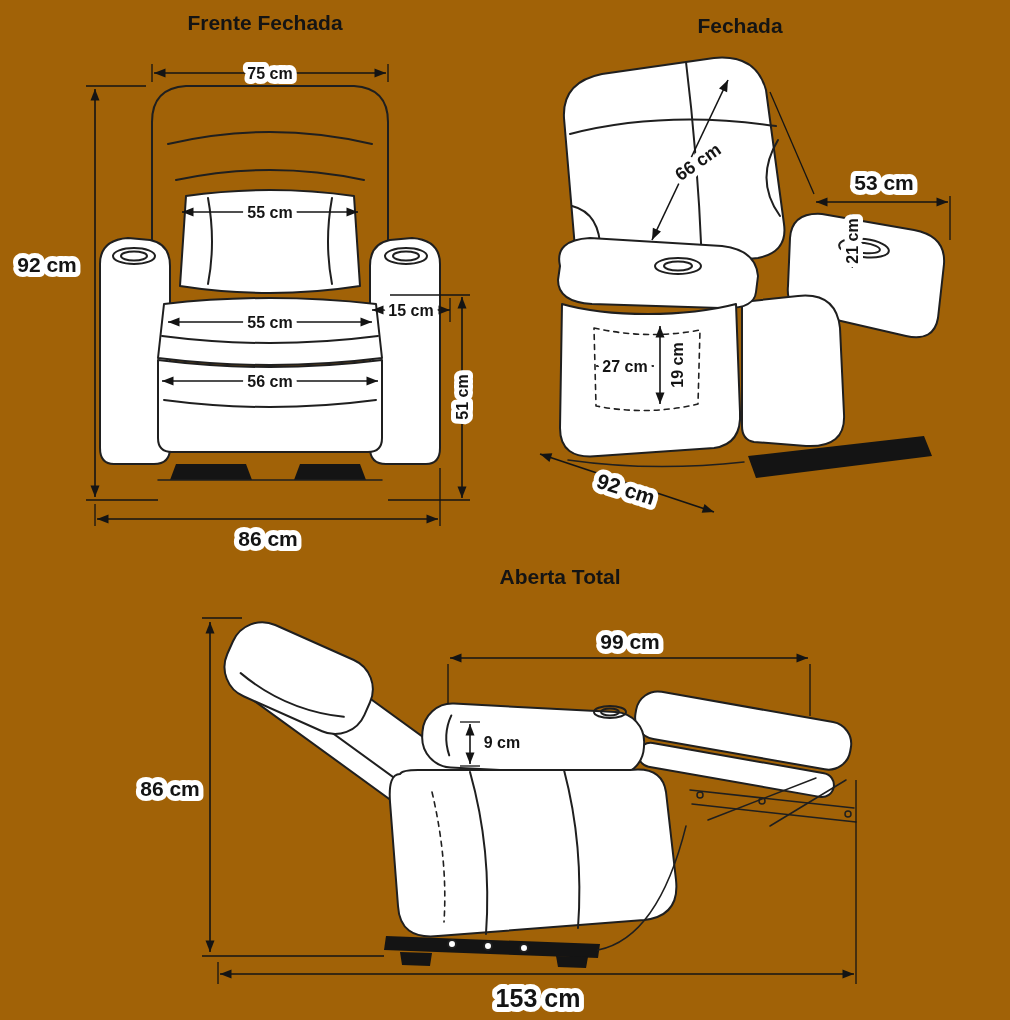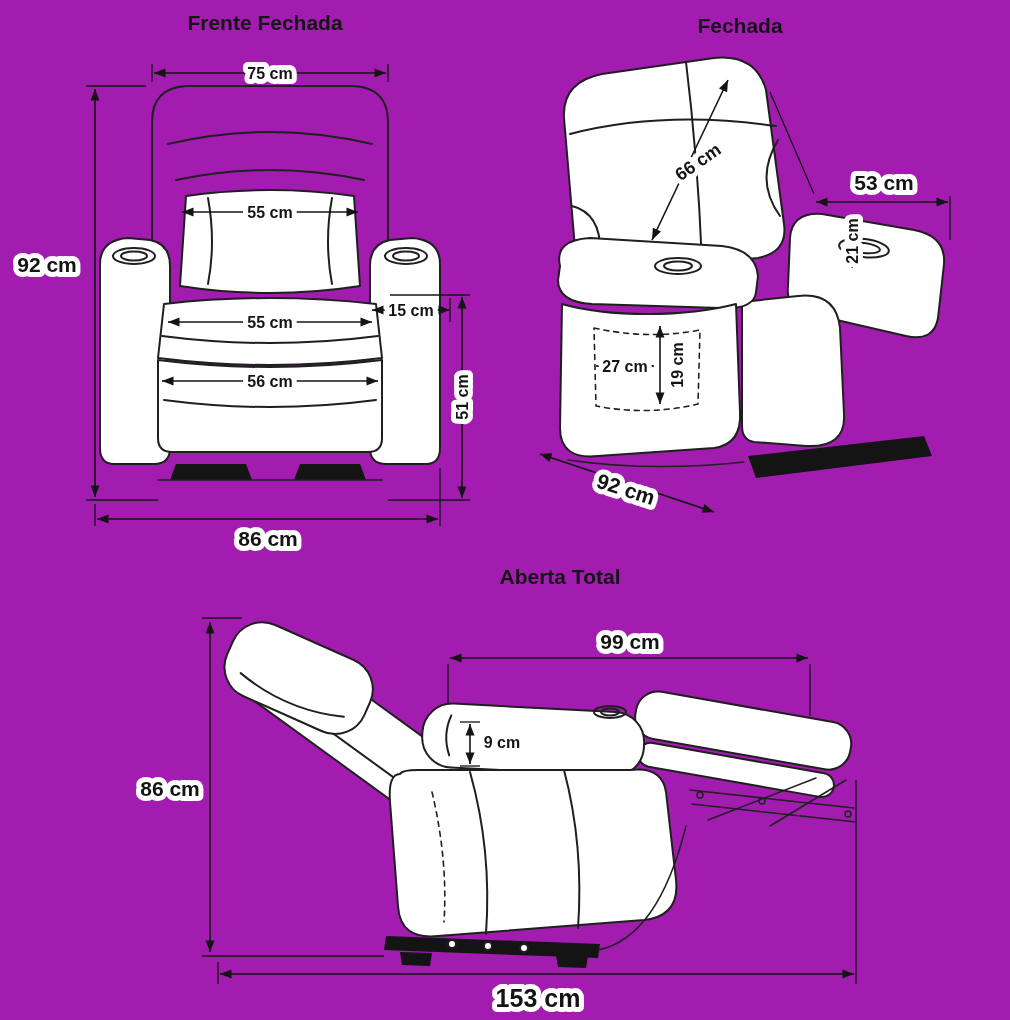--- a/index.html
+++ b/index.html
@@ -1,16 +1,16 @@
 <!DOCTYPE html>
 <html><head>
 <meta charset="utf-8">
 <style>
   html,body{margin:0;padding:0;background:#fff;}
-  .canvas{width:1010px;height:1020px;position:relative;background:#a21caf;overflow:hidden;
+  .canvas{width:1010px;height:1020px;position:relative;background:#a16207;overflow:hidden;
           font-family:"Liberation Sans",sans-serif;}
   svg{display:block;}
 
   
   .art path,.art line,.art ellipse,.art rect,.art circle{
     fill:none;stroke:#1f1f1f;stroke-width:2;stroke-linecap:round;stroke-linejoin:round;}
   .art .fillw{fill:#ffffff;}
   .art .solid{fill:#141414;stroke:none;}
   .art .dash{stroke-dasharray:5 5;stroke-width:1.6;}
   .art .thin{stroke-width:1.5;}

